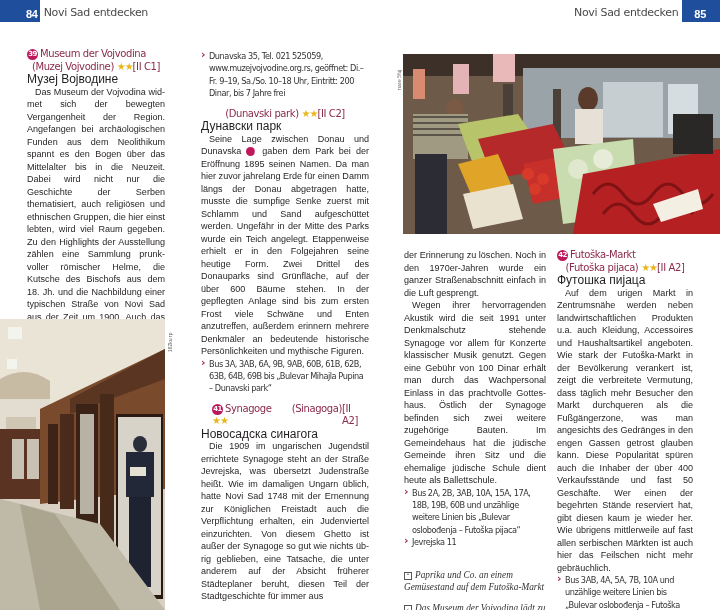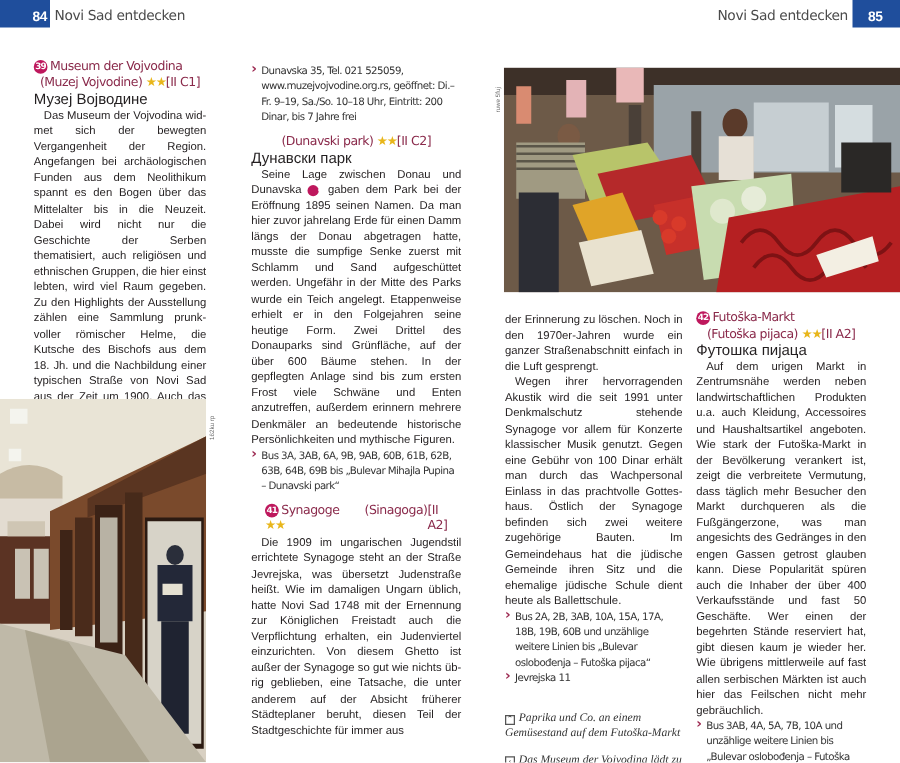--- a/index.html
+++ b/index.html
@@ -102,20 +102,21 @@
   <div class="cyr">Дунавски парк</div>
   <p>Seine Lage <b>zwischen Donau und Dunavska</b> <span class="badge small">33</span> gaben dem Park bei der Eröffnung 1895 seinen Namen. Da man hier zuvor jahrelang Erde für ei­nen Damm längs der Donau abgetra­gen hatte, musste die sumpfige Sen­ke zuerst mit Schlamm und Sand auf­geschüttet werden. Ungefähr in der Mitte des Parks wurde ein <b>Teich</b> an­gelegt. Etappenweise erhielt er in den Folgejahren seine heutige Form. Zwei Drittel des Donauparks sind Grünflä­che, auf der über 600 Bäume stehen. In der gepflegten Anlage sind bis zum ersten Frost viele <b>Schwäne und En­ten</b> anzutreffen, außerdem erinnern mehrere <b>Denkmäler</b> an bedeutende historische Persönlichkeiten und my­thische Figuren.</p>
   <div class="info">Bus 3A, 3AB, 6A, 9B, 9AB, 60B, 61B, 62B, 63B, 64B, 69B bis „Bulevar Mihajla Pupina – Dunavski park“</div>
 
   <div class="entry-head" style="margin-top:8px;padding-left:11px;">
     <div class="row">
         <span><span class="badge">41</span><span>Synagoge (Sinagoga)</span> <span class="stars">★★</span></span>
         <span class="grid">[II A2]</span>
       </div>
   </div>
+  <div class="cyr">Новосадска синагога</div>
   <p>Die 1909 im <b>ungarischen Jugend­stil</b> errichtete Synagoge steht an der Straße Jevrejska, was übersetzt <b>Ju­denstraße</b> heißt. Wie im damaligen Ungarn üblich, hatte Novi Sad 1748 mit der Ernennung zur Königlichen Freistadt auch die Verpflichtung er­halten, ein <b>Judenviertel</b> einzurich­ten. Von diesem Ghetto ist außer der Synagoge so gut wie nichts üb­rig geblieben, eine Tatsache, die un­ter anderem auf der Absicht frühe­rer Städteplaner beruht, diesen Teil der Stadtgeschichte für immer aus</p>
 </div>
 
 <div class="photo" style="left:403px; top:54px; width:317px; height:180px;">
   <svg width="317" height="180" viewBox="0 0 317 180">
     <rect width="317" height="180" fill="#6d5a48"></rect>
     <rect x="0" y="0" width="317" height="22" fill="#3d3028"></rect>
     <rect x="120" y="14" width="197" height="70" fill="#9aa3a8"></rect>
     <rect x="200" y="28" width="60" height="55" fill="#c6ced2"></rect>
     <rect x="265" y="30" width="30" height="50" fill="#d5dde0"></rect>

